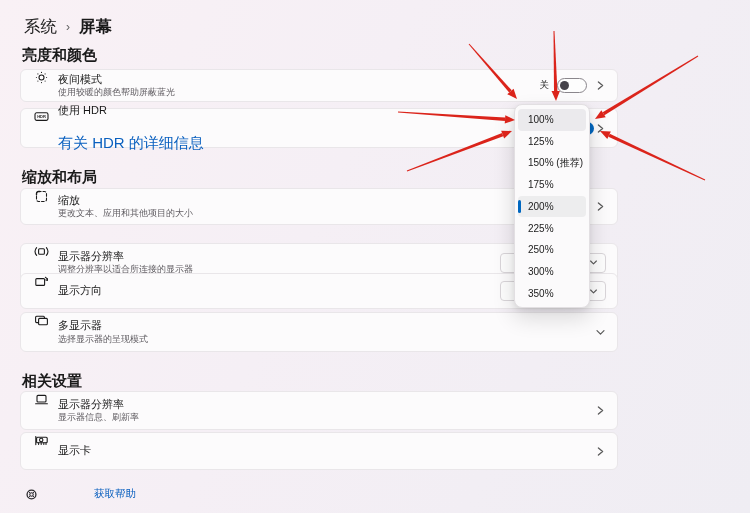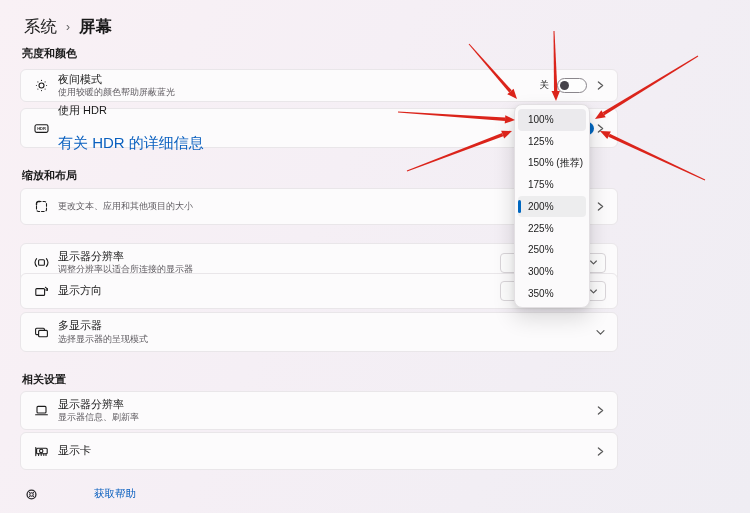--- a/index.html
+++ b/index.html
@@ -8,26 +8,26 @@
     font-family:"Liberation Sans","DejaVu Sans",sans-serif;
     background:linear-gradient(115deg,#f9f1f5 0%,#f5eff5 42%,#efedf3 100%);
     color:#1a1a1a;
   }
   
   .breadcrumb{position:absolute;left:24px;top:16px;display:flex;align-items:baseline;gap:9px;font-size:16.5px;}
   .breadcrumb .parent{font-weight:400;cursor:pointer;}
   .breadcrumb .sep{font-size:12px;color:#616161;transform:translateY(-1px);}
   .breadcrumb .current{font-weight:600;}
   
-  .section-label{position:absolute;left:22px;font-size:11px;font-weight:700;color:#1b1b1b;}
+  .section-label{position:absolute;left:22px;font-size:15px;font-weight:700;color:#1b1b1b;}
   
   .card{
     position:absolute;left:20px;width:598px;box-sizing:border-box;
     background:#fcfbfc;border:1px solid #e9e6e9;border-radius:6px;
-    display:flex;align-items:center;padding:0 11px 0 13px;
+    display:flex;padding:0 11px 0 13px;
   }
   .row-icon{width:15px;height:15px;flex:0 0 15px;margin-right:9px;display:flex;align-items:center;justify-content:center;}
   .row-text{display:flex;flex-direction:column;justify-content:center;line-height:1.25;}
   .row-title{font-size:11px;color:#191919;}
   .row-sub{font-size:9px;color:#605d62;margin-top:1px;}
   .row-link{font-size:15px;color:var(--link);margin-top:16px;cursor:pointer;}
   .controls{margin-left:auto;display:flex;align-items:center;gap:8px;}
   .toggle-label{font-size:9.5px;color:#1b1b1b;}
   .toggle{width:30px;height:15px;border-radius:8px;border:1px solid #8a868c;background:#fdfdfd;position:relative;box-sizing:border-box;cursor:pointer;}
   .toggle .knob{position:absolute;left:2px;top:2px;width:9px;height:9px;border-radius:50%;background:#45424a;}
@@ -128,20 +128,21 @@
   <div class="section-label" style="top:168px;">缩放和布局</div>
 
   <div class="card" style="top:188px;height:37px;">
     <span class="row-icon">
       <svg class="icon" width="15" height="15" viewBox="0 0 15 15">
         <rect x="2.5" y="2.5" width="10" height="10" rx="2" stroke-dasharray="2.6 1.9"></rect>
         <path d="M2.5 6 V4.5 a2 2 0 0 1 2 -2 H6" stroke-width="1.3"></path>
       </svg>
     </span>
     <span class="row-text">
+      <span class="row-title">缩放</span>
       <span class="row-sub">更改文本、应用和其他项目的大小</span>
     </span>
     <span class="controls">
       <span class="chev">
         <svg width="11" height="11" viewBox="0 0 11 11">
             <path d="M3.4 2 L7.6 5.5 L3.4 9" stroke="#5a5a5a" fill="none" stroke-width="1.3" stroke-linecap="round" stroke-linejoin="round"></path>
           </svg>
       </span>
     </span>
   </div>

